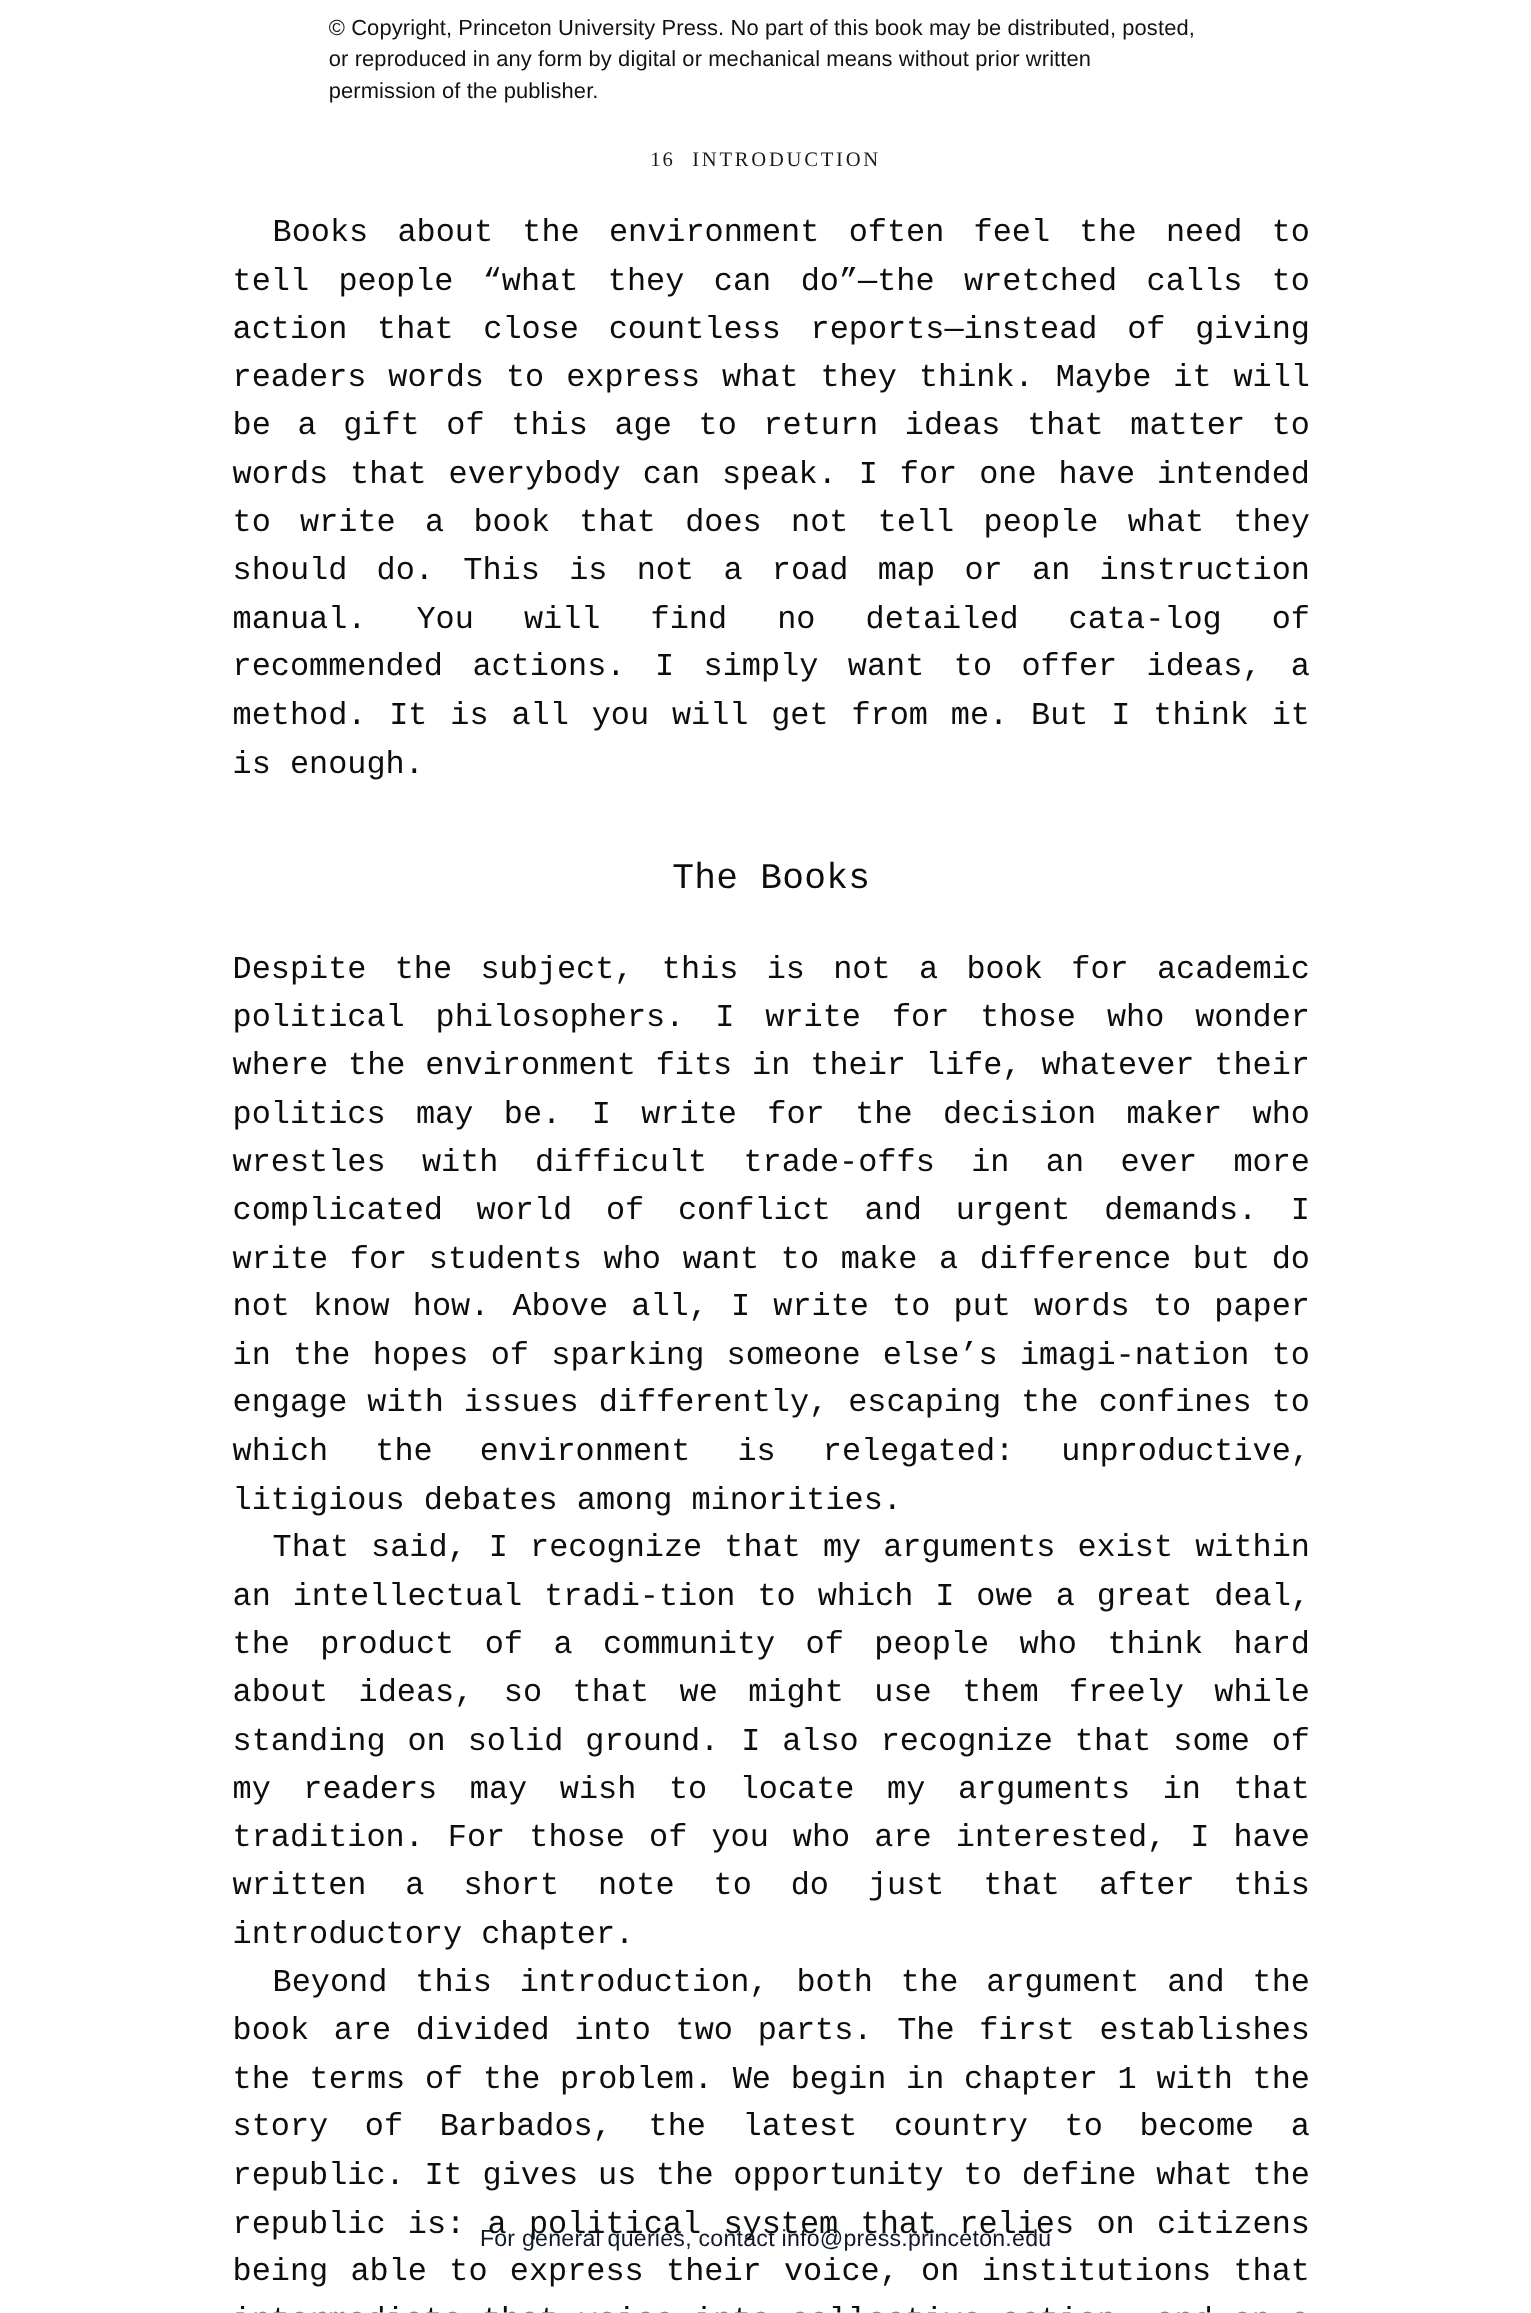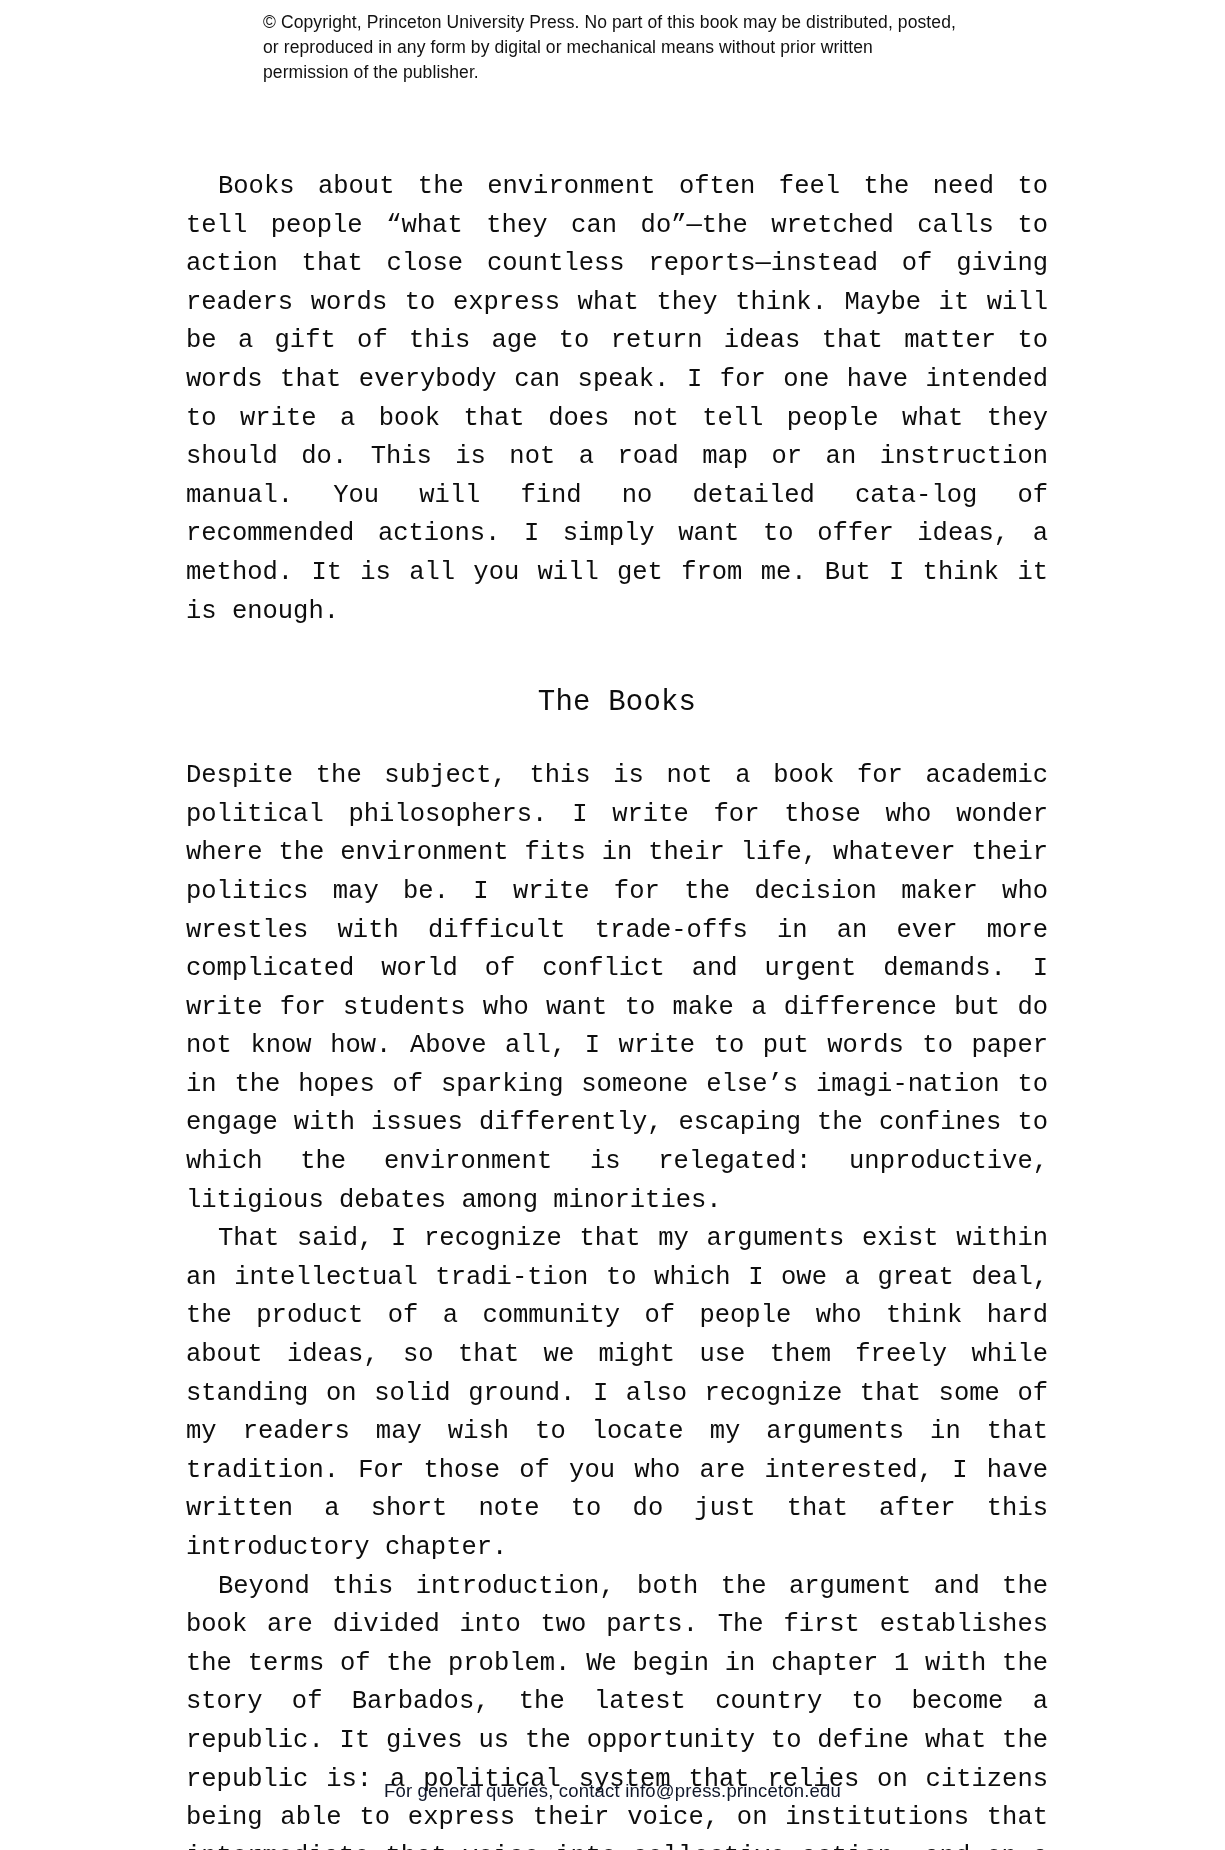--- a/index.html
+++ b/index.html
@@ -88,20 +88,23 @@
     letter-spacing: 0.2px;
   }
 </style>
 </head>
 <body>
 
 <div class="page">
 
   <div class="copyright-notice">© Copyright, Princeton University Press. No part of this book may be distributed, posted, or reproduced in any form by digital or mechanical means without prior written permission of the publisher.</div>
 
+  <div class="running-head">
+    <span class="folio">16</span><span class="rh-title">INTRODUCTION</span>
+  </div>
 
   <div class="text-block">
 
     <p class="body indent">Books about the environment often feel the need to tell people “what they can do”—the wretched calls to action that close countless reports—instead of giving readers words to express what they think. Maybe it will be a gift of this age to return ideas that matter to words that everybody can speak. I for one have intended to write a book that does not tell people what they should do. This is not a road map or an instruction manual. You will find no detailed cata-log of recommended actions. I simply want to offer ideas, a method. It is all you will get from me. But I think it is enough.</p>
 
     <h2 class="section-title">The Books</h2>
 
     <p class="body">Despite the subject, this is not a book for academic political philosophers. I write for those who wonder where the environment fits in their life, whatever their politics may be. I write for the decision maker who wrestles with difficult trade-offs in an ever more complicated world of conflict and urgent demands. I write for students who want to make a difference but do not know how. Above all, I write to put words to paper in the hopes of sparking someone else’s imagi-nation to engage with issues differently, escaping the confines to which the environment is relegated: unproductive, litigious debates among minorities.</p>
 
     <p class="body indent">That said, I recognize that my arguments exist within an intellectual tradi-tion to which I owe a great deal, the product of a community of people who think hard about ideas, so that we might use them freely while standing on solid ground. I also recognize that some of my readers may wish to locate my arguments in that tradition. For those of you who are interested, I have written a short note to do just that after this introductory chapter.</p>

